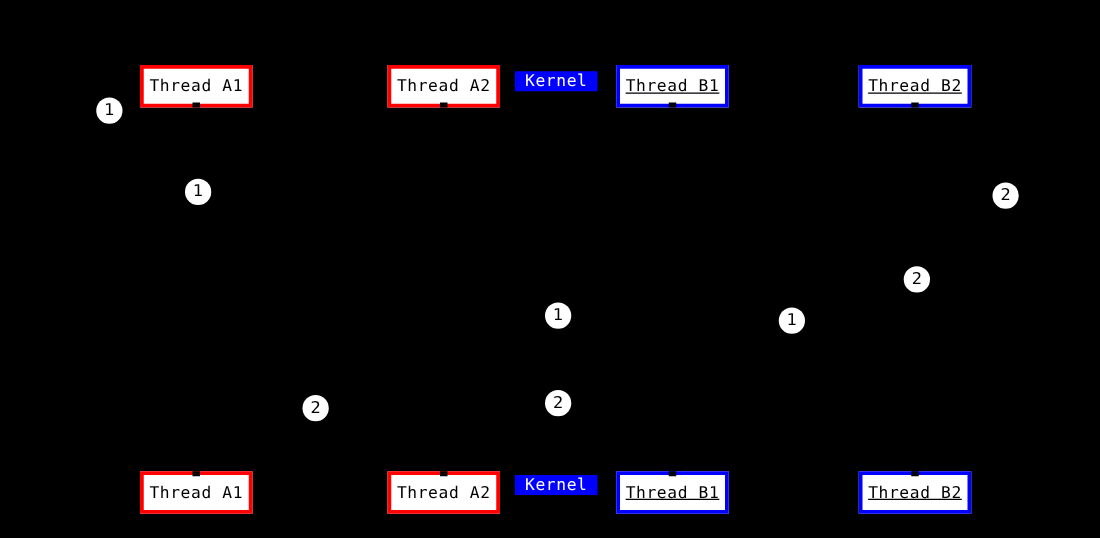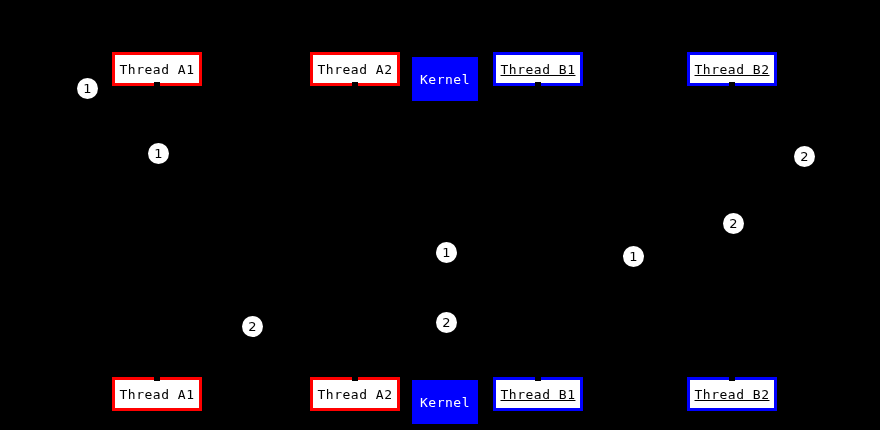--- a/index.html
+++ b/index.html
@@ -26,21 +26,21 @@
     align-items: center;
     justify-content: center;
     font-size: 13px;
     color: var(--box-text, #000);
     letter-spacing: 0.5px;
   }
   .box.red  { border-color: var(--red, #f00); text-align: right; }
   .box.blue { border-color: var(--blue, #00f); text-decoration: underline; }
   .box.kernel {
     width: 66px;
-    height: 44px;
+    height: 16px;
     background: var(--kernel-bg, #00f);
     border: none;
     color: var(--kernel-text, #fff);
   }
   .row-top .box    { top: 52px; }
   .row-top .box.kernel { top: 57px; }
   .row-bottom .box { top: 377px; }
   .row-bottom .box.kernel { top: 380px; }
   
   .stub {

